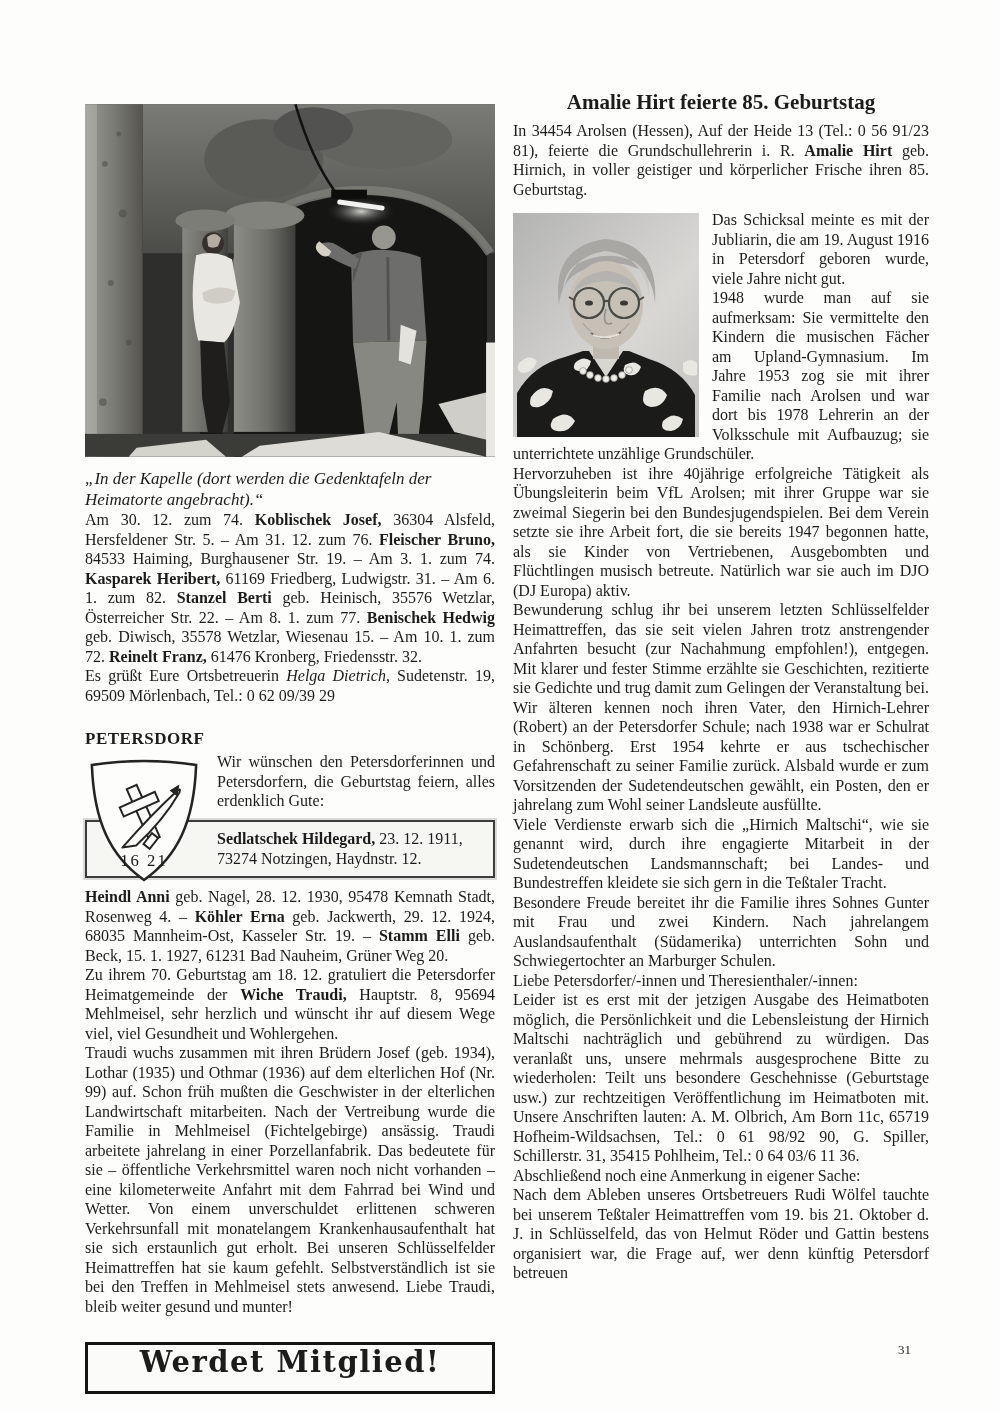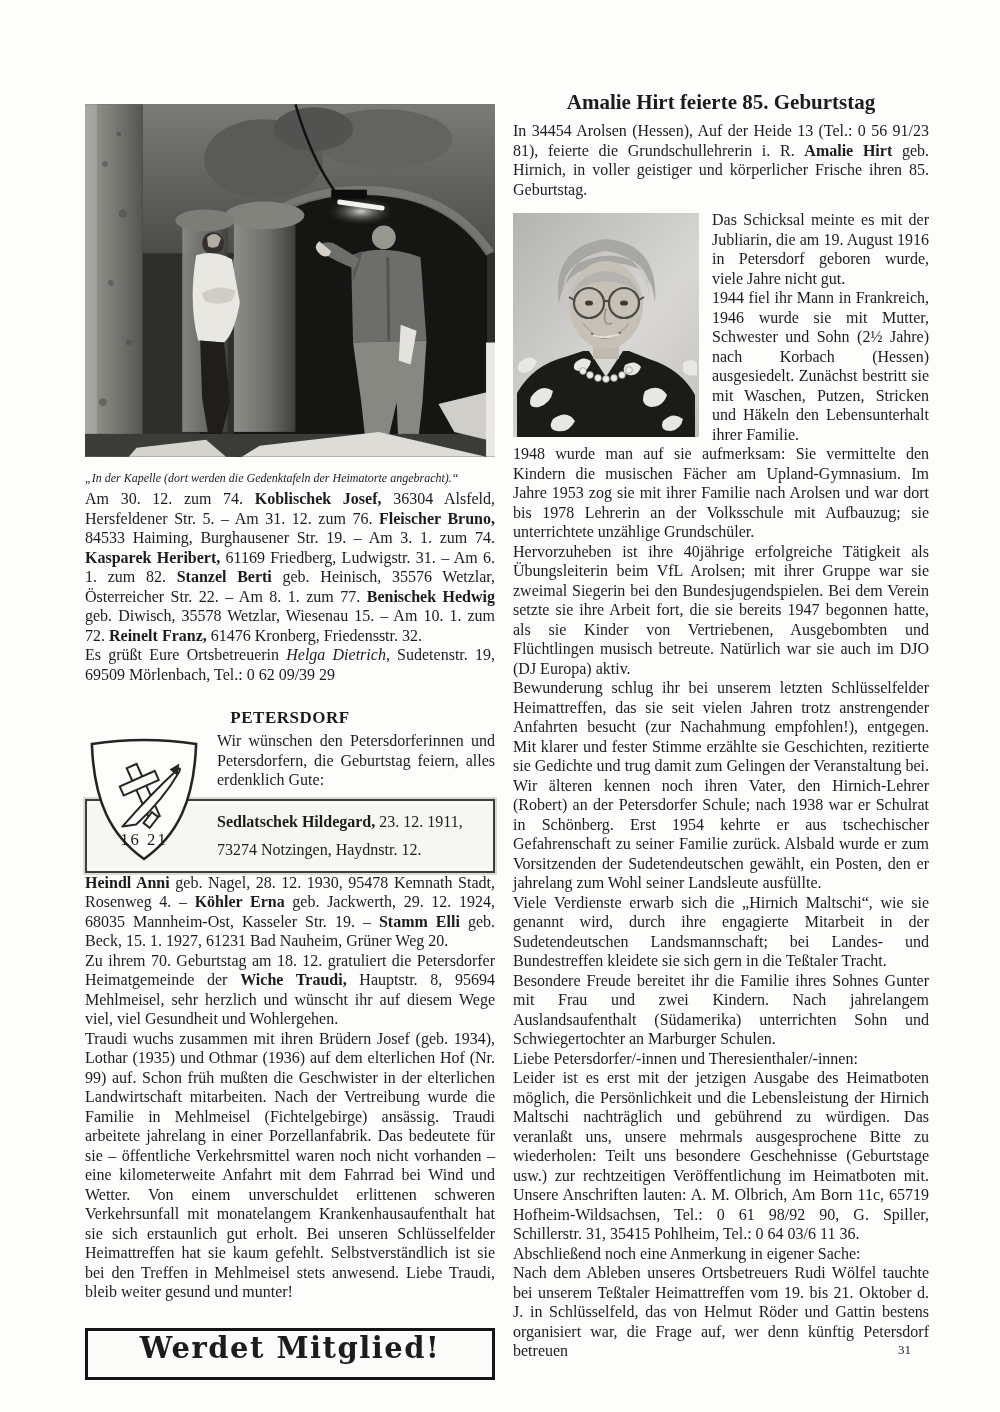--- a/index.html
+++ b/index.html
@@ -3,28 +3,28 @@
 <meta charset="utf-8">
 <style>
   html,body{margin:0;padding:0;background:#fdfdfc;}
   .page{position:relative;width:1000px;height:1412px;background:#fdfdfc;
         font-family:"Liberation Serif",serif;color:#1c1c1c;overflow:hidden;}
   .col-left{position:absolute;left:85px;top:103px;width:410px;}
   .col-right{position:absolute;left:513px;top:90px;width:416px;}
   p.just{margin:0;text-align:justify;font-size:16px;line-height:19.5px;}
   .gap{margin-top:20px;}
   .photo-frame{width:410px;height:355px;display:block;}
-  .caption{margin-top:10px;font-style:italic;font-size:12px;line-height:21px;text-align:left;}
+  .caption{margin-top:10px;font-style:italic;font-size:17px;line-height:21px;text-align:left;}
   .caption span{font-style:italic;}
   .birthdays{margin-top:9px;}
   .pd-section{margin-top:24px;}
-  .pd-heading{margin:0 0 3px;text-align:center;font-size:17px;font-weight:bold;letter-spacing:.5px;}
+  .pd-heading{margin:0 0 3px;font-size:17px;font-weight:bold;letter-spacing:.5px;}
   .shield{float:left;width:118px;height:130px;margin:3px 14px 2px 0;}
   .namebox{margin-top:9px;border:2px solid #3c3c3a;background:#f6f6f3;
-           box-shadow:0 0 0 2px #dadad6;padding:7px 10px;font-size:16px;line-height:28px;}
+           box-shadow:0 0 0 2px #dadad6;padding:7px 10px;font-size:16px;line-height:20px;}
   .clear{clear:both;}
   .names{margin-top:14px;}
   .member-box{margin-top:26px;border:3px solid #151515;background:#fbfbf9;height:46px;
               display:flex;align-items:flex-start;justify-content:center;}
   .member-box span{font-family:"DejaVu Serif",serif;font-weight:bold;font-size:29px;letter-spacing:1.5px;}
   .article-title{margin:0 0 7px;text-align:center;font-size:21px;line-height:24px;font-weight:bold;}
   .bio{margin-top:11px;}
   .portrait{float:left;width:186px;height:224px;margin:3px 13px 2px 0;}
   .page-number{position:absolute;left:898px;top:1342px;font-size:13px;}
 </style>
@@ -199,21 +199,20 @@
         <ellipse cx="76" cy="90" rx="4" ry="2.6" fill="#3c3a36"></ellipse>
         <ellipse cx="111" cy="90" rx="4" ry="2.6" fill="#3c3a36"></ellipse>
 
         <path d="M93,96 q-3,10 0,14 q3,2 6,0" fill="none" stroke="#96908a" stroke-width="1.6"></path>
         <path d="M78,120 Q93,130 108,119" fill="none" stroke="#6f6a63" stroke-width="2"></path>
         <path d="M80,122 Q93,127 106,121" fill="none" stroke="#e4e1da" stroke-width="2"></path>
         <path d="M70,110 q4,6 8,8 M116,110 q-4,6 -8,8" fill="none" stroke="#a8a29a" stroke-width="1.2"></path>
       </svg>
 
       <p class="just"><span>Das Schicksal meinte es mit der Jubliarin, die am 19. August 1916 in Petersdorf geboren wurde, viele Jahre nicht gut.</span></p>
-      <p class="just"><span>1944 fiel ihr Mann in Frankreich, 1946 wurde sie mit Mutter, Schwester und Sohn (2½ Jahre) nach Korbach (Hessen) ausgesiedelt. Zunächst bestritt sie mit Waschen, Putzen, Stricken und Häkeln den Lebensunterhalt ihrer Familie.</span></p>
       <p class="just"><span>1948 wurde man auf sie aufmerksam: Sie vermittelte den Kindern die musischen Fächer am Upland-Gymnasium. Im Jahre 1953 zog sie mit ihrer Familie nach Arolsen und war dort bis 1978 Lehrerin an der Volksschule mit Aufbauzug; sie unterrichtete unzählige Grundschüler.</span></p>
       <div class="clear"></div>
     </div>
 
     <p class="just"><span>Hervorzuheben ist ihre 40jährige erfolgreiche Tätigkeit als Übungsleiterin beim VfL Arolsen; mit ihrer Gruppe war sie zweimal Siegerin bei den Bundesjugendspielen. Bei dem Verein setzte sie ihre Arbeit fort, die sie bereits 1947 begonnen hatte, als sie Kinder von Vertriebenen, Ausgebombten und Flüchtlingen musisch betreute. Natürlich war sie auch im DJO (DJ Europa) aktiv.</span></p>
     <p class="just"><span>Bewunderung schlug ihr bei unserem letzten Schlüsselfelder Heimattreffen, das sie seit vielen Jahren trotz anstrengender Anfahrten besucht (zur Nachahmung empfohlen!), entgegen. Mit klarer und fester Stimme erzählte sie Geschichten, rezitierte sie Gedichte und trug damit zum Gelingen der Veranstaltung bei. Wir älteren kennen noch ihren Vater, den Hirnich-Lehrer (Robert) an der Petersdorfer Schule; nach 1938 war er Schulrat in Schönberg. Erst 1954 kehrte er aus tschechischer Gefahrenschaft zu seiner Familie zurück. Alsbald wurde er zum Vorsitzenden der Sudetendeutschen gewählt, ein Posten, den er jahrelang zum Wohl seiner Landsleute ausfüllte.</span></p>
     <p class="just"><span>Viele Verdienste erwarb sich die „Hirnich Maltschi“, wie sie genannt wird, durch ihre engagierte Mitarbeit in der Sudetendeutschen Landsmannschaft; bei Landes- und Bundestreffen kleidete sie sich gern in die Teßtaler Tracht.</span></p>
     <p class="just"><span>Besondere Freude bereitet ihr die Familie ihres Sohnes Gunter mit Frau und zwei Kindern. Nach jahrelangem Auslandsaufenthalt (Südamerika) unterrichten Sohn und Schwiegertochter an Marburger Schulen.</span></p>
 
     <p class="just gap"><span>Liebe Petersdorfer/-innen und Theresienthaler/-innen:</span></p>

